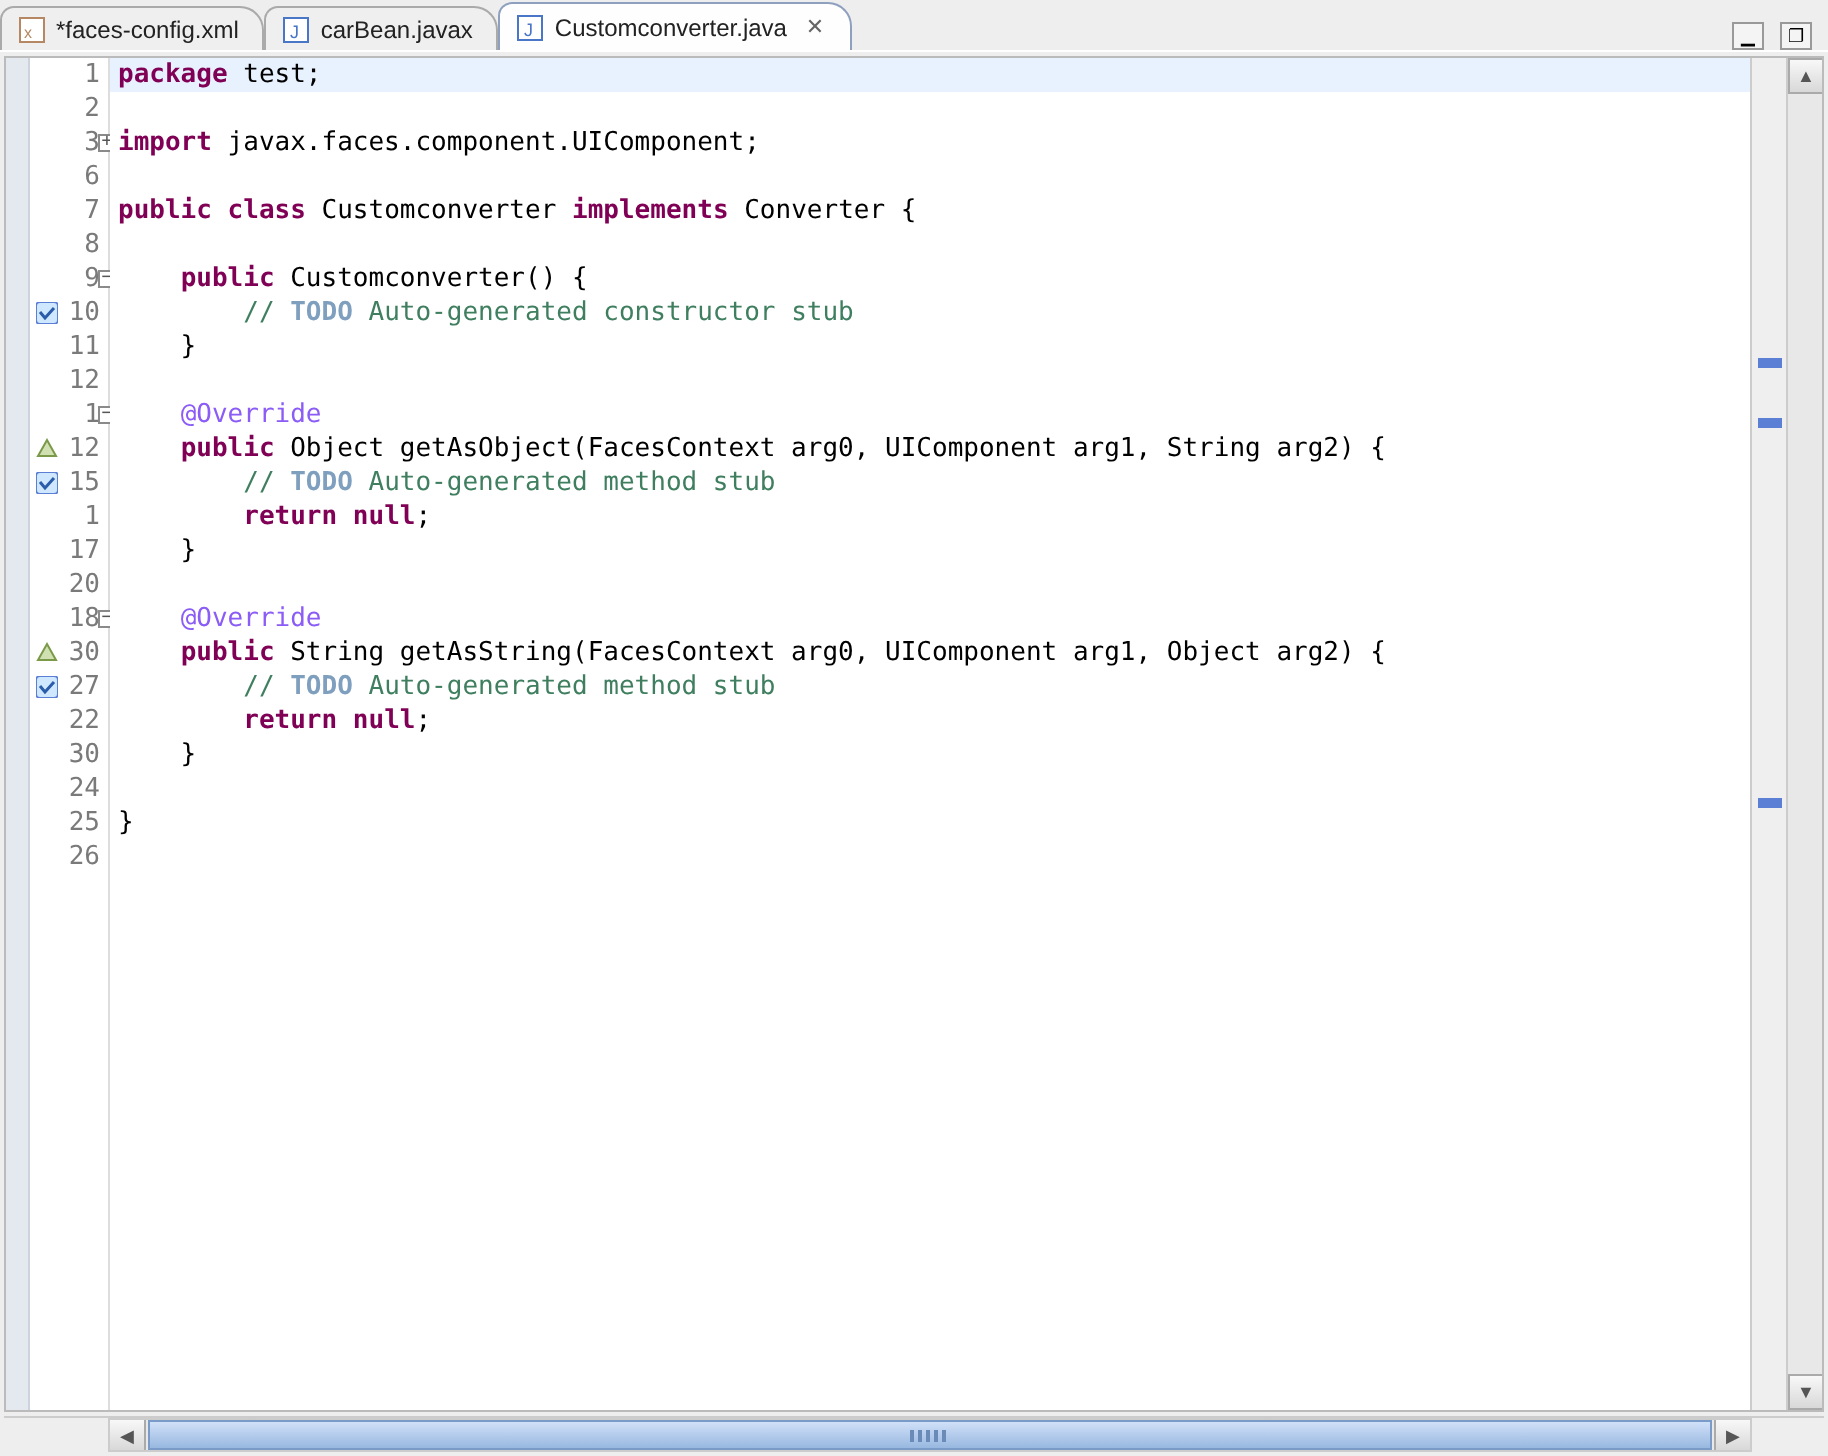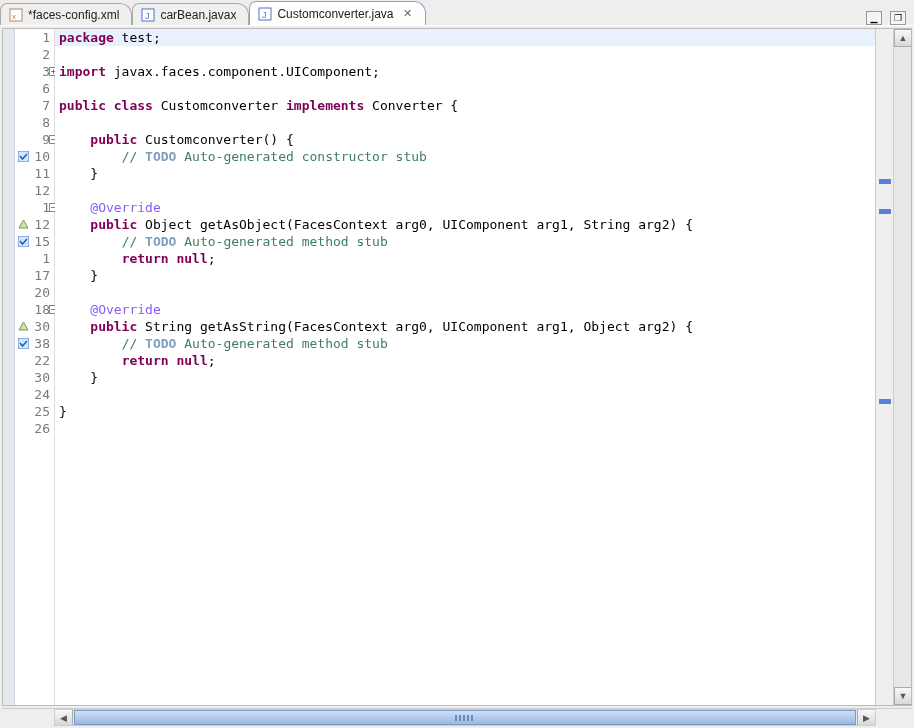--- a/index.html
+++ b/index.html
@@ -328,21 +328,21 @@
         </span>
         <span>30</span>
       </div>
       <div class="gutter-row">
         <span class="mark">
           <svg width="11" height="11">
             <rect width="11" height="11" rx="2" fill="#cfe8ff" stroke="#5b7fd4"></rect>
             <path d="M2 5 L4.5 8 L9 3" stroke="#2a5caa" stroke-width="1.5" fill="none"></path>
           </svg>
         </span>
-        <span>38</span>
+        <span>27</span>
       </div>
       <div class="gutter-row">
         <span>22</span>
       </div>
       <div class="gutter-row">
         <span>30</span>
       </div>
       <div class="gutter-row">
         <span>24</span>
       </div>

